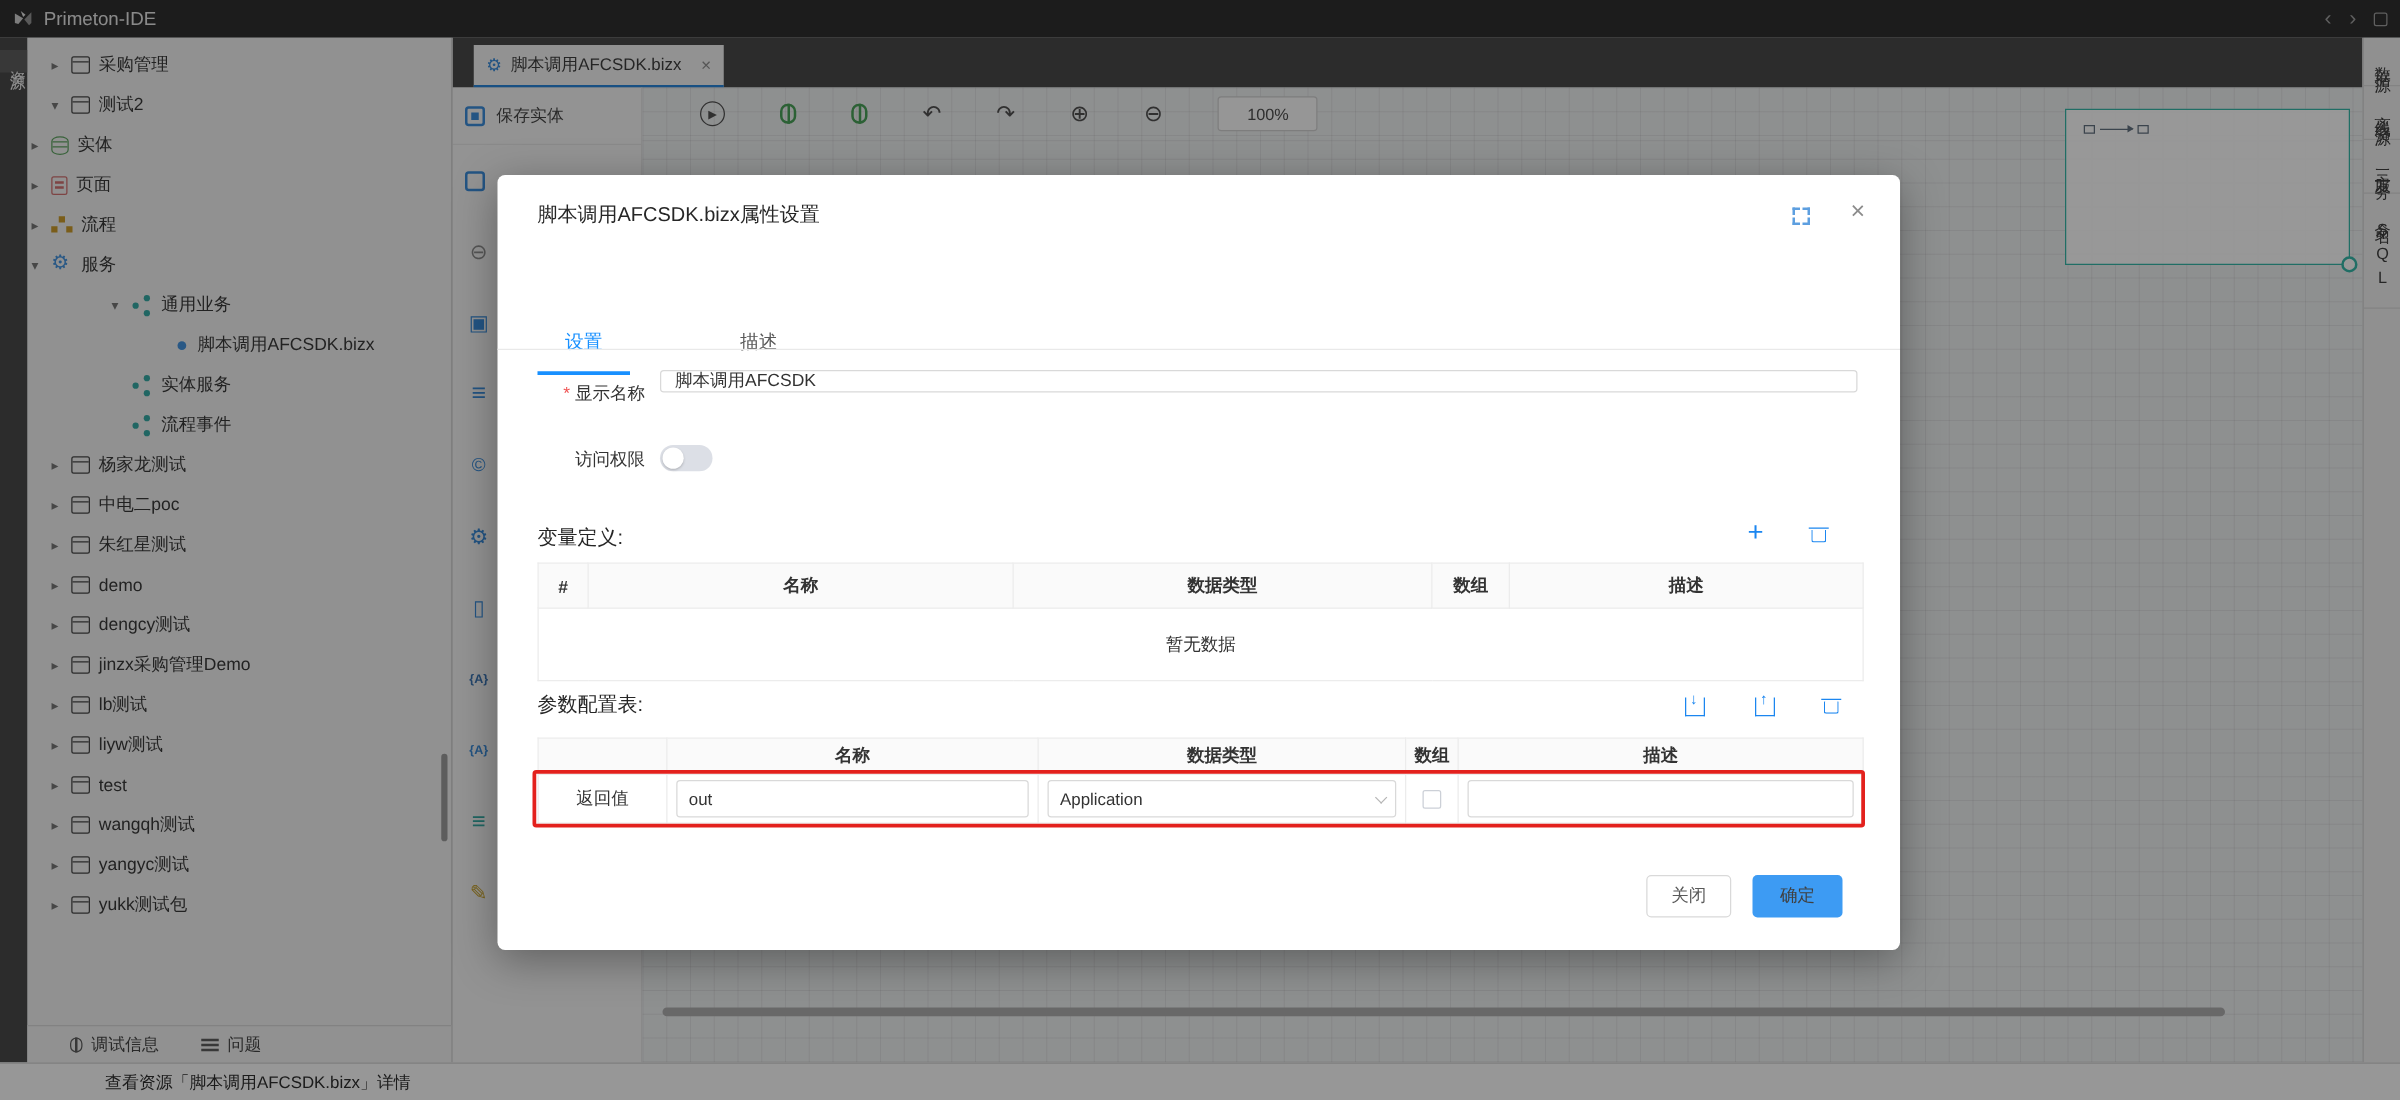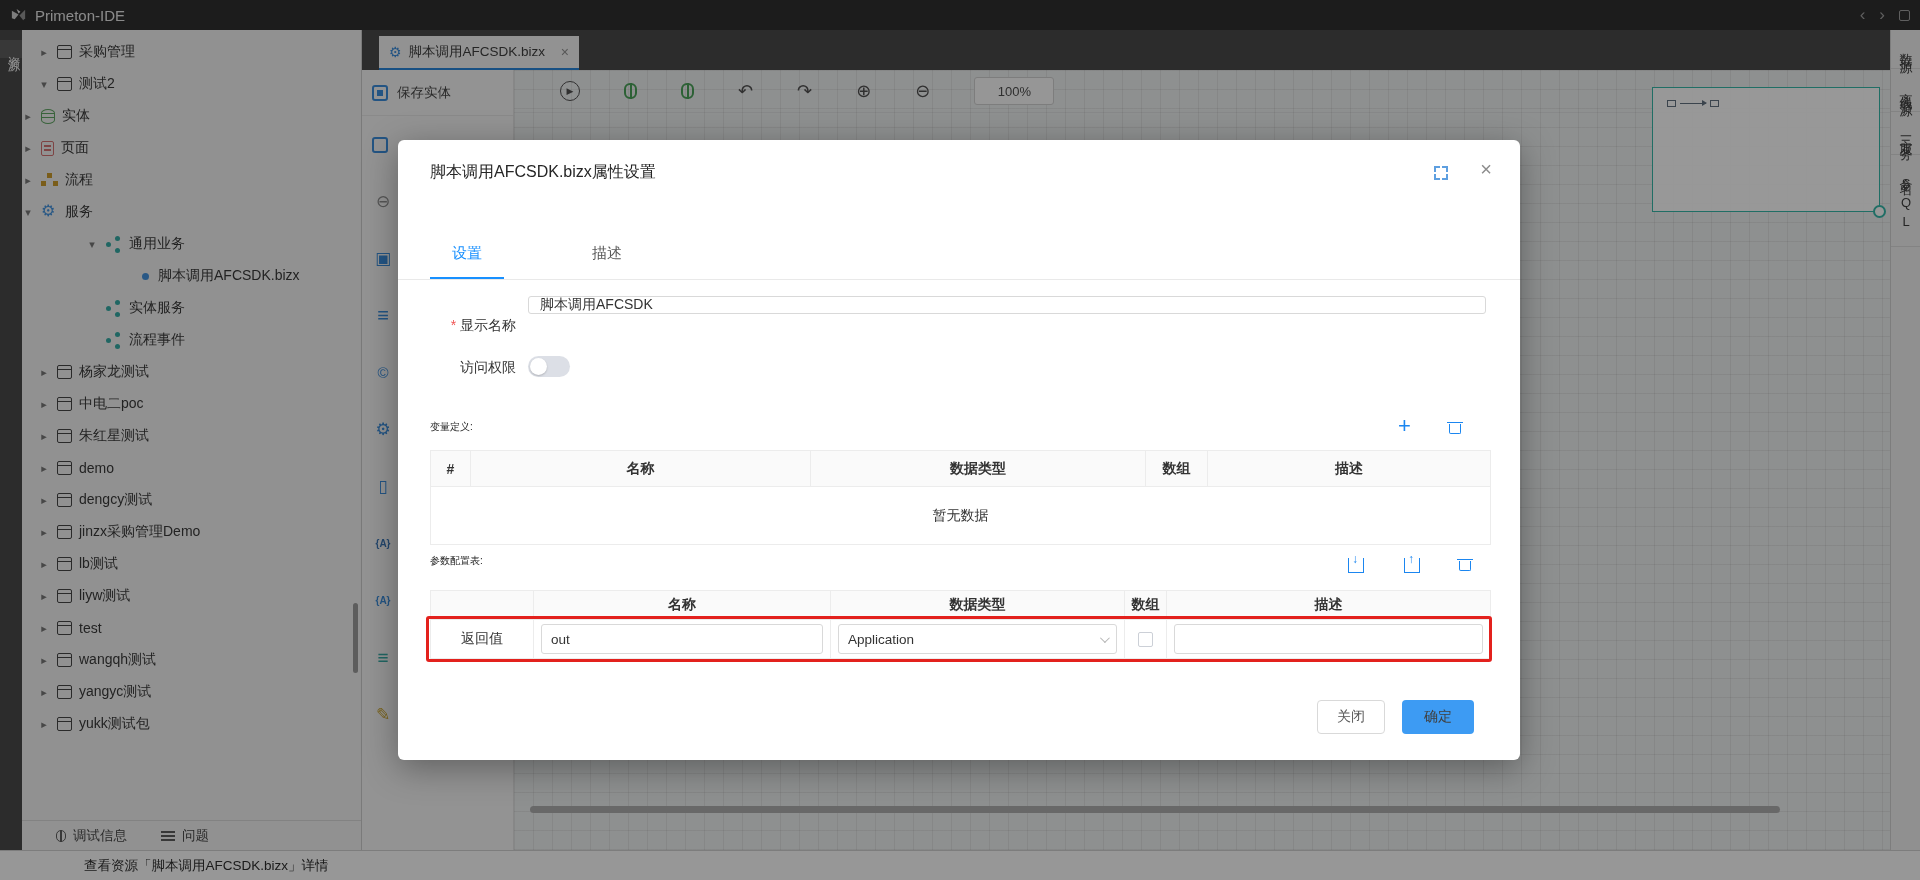--- a/index.html
+++ b/index.html
@@ -154,35 +154,35 @@
       linear-gradient(#5d9fe0,#5d9fe0) left top/6px 2px,
       linear-gradient(#5d9fe0,#5d9fe0) left top/2px 6px,
       linear-gradient(#5d9fe0,#5d9fe0) right top/6px 2px,
       linear-gradient(#5d9fe0,#5d9fe0) right top/2px 6px,
       linear-gradient(#5d9fe0,#5d9fe0) left bottom/6px 2px,
       linear-gradient(#5d9fe0,#5d9fe0) left bottom/2px 6px,
       linear-gradient(#5d9fe0,#5d9fe0) right bottom/6px 2px,
       linear-gradient(#5d9fe0,#5d9fe0) right bottom/2px 6px;
     background-repeat:no-repeat; }
   .m-close { position:absolute; right:28px; top:18px; font-size:20px; color:#8c8c8c; cursor:pointer; }
-  .m-tabs { position:absolute; left:32px; top:104px; display:flex; gap:66px; }
+  .m-tabs { position:absolute; left:32px; top:124px; display:flex; gap:66px; }
   .m-tab { font-size:15px; color:#595959; cursor:pointer; padding:0 22px 14px 22px; }
   .m-tab.active { color:#1890ff; border-bottom:3px solid #1890ff; }
   .m-tabline { position:absolute; left:0; right:0; top:139px; height:1px; background:#e9e9e9; }
 
   .f-label { position:absolute; left:32px; width:86px; text-align:right; color:#333; }
   .req::before { content:"* "; color:#f05454; }
   .f-input { position:absolute; left:130px; height:18px; border:1px solid #d9d9d9; border-radius:3px;
     font-size:14px; color:#333; padding:0 11px; font-family:inherit; outline:none; background:#fff; }
   .switch { position:absolute; left:130px; top:216px; width:42px; height:21px; border-radius:11px;
     background:#dcdfe6; cursor:pointer; }
   .switch::before { content:""; position:absolute; left:2px; top:2px; width:17px; height:17px;
     border-radius:50%; background:#fff; box-shadow:0 1px 2px rgba(0,0,0,.2); }
 
-  .sec-label { position:absolute; left:32px; font-size:10px; color:#262626; }
+  .sec-label { position:absolute; left:32px; font-size:16px; color:#262626; }
   .plus-icon { position:absolute; top:276px; left:1000px; font-size:22px; color:#1b86f0; line-height:20px; cursor:pointer; }
   .trash { position:relative; width:13px; height:14px; display:inline-block; cursor:pointer; }
   .trash::before { content:""; position:absolute; left:-1.5px; right:-1.5px; top:1.5px; height:1.8px; background:#1b86f0; }
   .trash::after { content:""; position:absolute; left:0.5px; right:0.5px; top:3.5px; bottom:0;
     border:1.8px solid #1b86f0; border-top:none; border-radius:0 0 2px 2px; }
   .var-trash { position:absolute; top:280px; left:1050px; }
   .io-icon { position:absolute; width:16px; height:15px; border:1.8px solid #1b86f0; border-top:none; cursor:pointer; }
   .io-icon::before { position:absolute; left:3px; top:-6px; font-size:12px; color:#1b86f0; }
   .io-in::before { content:"↓"; }
   .io-out::before { content:"↑"; }
@@ -498,21 +498,21 @@
   <div class="m-title">脚本调用AFCSDK.bizx属性设置</div>
   <span class="m-expand"></span>
   <span class="m-close">×</span>
 
   <div class="m-tabs">
     <span class="m-tab active">设置</span>
     <span class="m-tab">描述</span>
   </div>
   <div class="m-tabline"></div>
 
-  <span class="f-label req" style="top:177px;">显示名称</span>
+  <span class="f-label req" style="top:166px;">显示名称</span>
   <input class="f-input" style="top: 156px; width: 958px;" value="脚本调用AFCSDK">
 
   <span class="f-label" style="top:219px;">访问权限</span>
   <span class="switch"></span>
 
   <span class="sec-label" style="top:280px;">变量定义:</span>
   <span class="plus-icon">+</span>
   <span class="trash var-trash"></span>
 
   <table class="mtable var-table" style="top:310px;">

